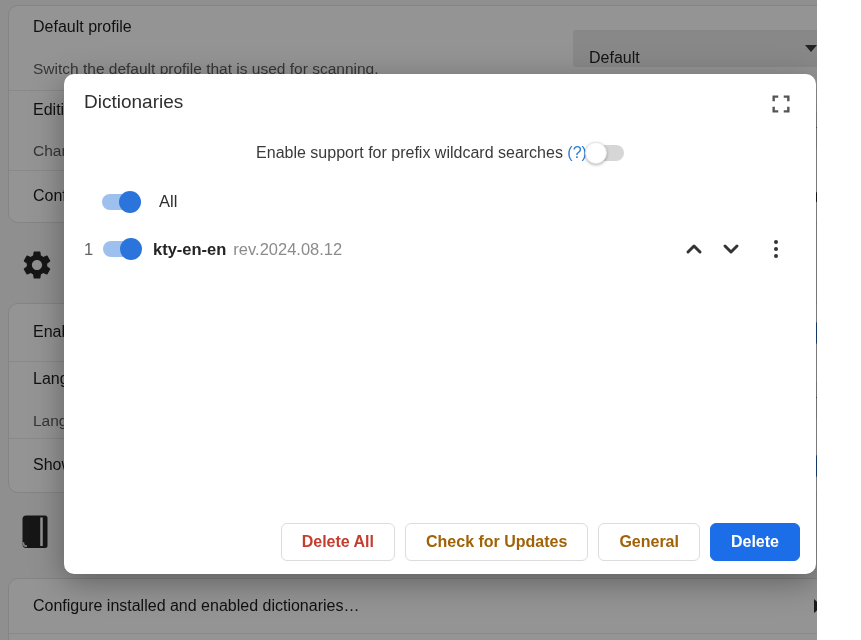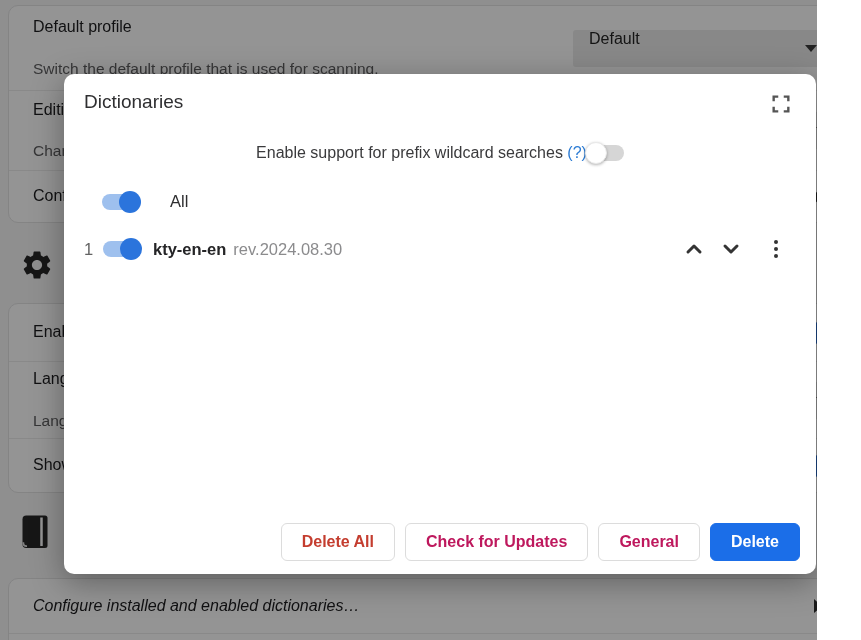--- a/index.html
+++ b/index.html
@@ -16,26 +16,26 @@
   .card1 { top:5px;  height:218px; }
   .card2 { top:303px; height:190px; }
   .card3 { top:578px; height:120px; }
   .row {
     display:flex; align-items:center; justify-content:space-between;
     padding:0 24px; box-sizing:border-box;
   }
   .row + .row { border-top:1px solid #ececec; }
   .r-h85 { height:84px; } .r-h80 { height:80px; } .r-h52 { height:52px; }
   .r-h57 { height:57px; } .r-h77 { height:77px; } .r-h56 { height:54px; }
-  .r-h54 { height:54px;font-style:italic; } .r-h66 { height:66px; }
+  .r-h54 { height:54px; } .r-h66 { height:66px; }
   .rt { font-size:16px; color:#1d1d1f; line-height:1.3; }
   .rd { font-size:15.5px; color:#5e5e60; margin-top:21px; line-height:1.3;text-align:center; }
   .select {
     position:relative; width:255px; height:37px; flex:none; box-sizing:border-box;
-    background:#ebebeb; border-radius:3px; display:flex; align-items:flex-start;
+    background:#ebebeb; border-radius:3px; display:flex; align-items:flex-end;
     padding:0 30px 0 16px; font-size:16px; color:#242424; cursor:pointer;
   }
   .select .caret {
     position:absolute; right:11px; top:15px; width:0; height:0;
     border-left:6px solid transparent; border-right:6px solid transparent;
     border-top:7px solid #3c3c3c;
   }
   .chev-right {
     width:0; height:0; flex:none; margin-right:6px;
     border-left:8px solid #2e2e2e;
@@ -62,38 +62,38 @@
     box-shadow:0 8px 32px rgba(0,0,0,0.35);
   }
   .modal-header { display:flex; justify-content:space-between; align-items:flex-start; padding:17px 22px 0 20px; }
   .modal-title { font-size:19px; color:#2f2f31; }
   .icon-btn { background:none; border:none; padding:2px; cursor:pointer; line-height:0; }
   .wildcard-row {
     display:flex; justify-content:center; align-items:center;
     margin:27px 20px 0 20px; font-size:16px; color:#3a3a3c;
   }
   .help-link { color:#2b7bd4; text-decoration:none; cursor:pointer; }
-  .all-row { display:flex; align-items:center; gap:31px; margin:30px 0 0 38px; font-size:16.5px; color:#2e2e30; }
+  .all-row { display:flex; align-items:center; gap:20px; margin:30px 0 0 38px; font-size:16.5px; color:#2e2e30; }
   .dict-row { display:flex; align-items:center; margin:24px 30px 0 20px; font-size:16.5px; }
   .dict-index { color:#636363; width:13px; flex:none; }
   .dict-row .toggle { margin-left:6px; }
   .dict-name { margin-left:13px; font-weight:700; color:#252527; }
   .dict-rev { margin-left:7px; color:#8b8b8d; }
   .dict-spacer { flex:1; }
   .dict-icons { display:flex; align-items:center; gap:9px; }
   .kebab { display:inline-flex; flex-direction:column; gap:3px; padding:3px 8px; margin-left:12px; }
   .kebab i { width:4px; height:4px; border-radius:50%; background:#333; }
   .modal-footer { position:absolute; right:16px; bottom:13px; display:flex; gap:10px; }
   .btn {
     height:38px; padding:0 20px; border-radius:6px; border:1px solid #dcdcdc;
     background:#fff; font-family:"Liberation Sans", sans-serif;
     font-size:16px; font-weight:700; cursor:pointer;
   }
   .btn-danger { color:#c43d2f;text-align:right; }
-  .btn-link   { color:#be185d; }
+  .btn-link   { color:#a16207; }
   .btn-primary{ background:#1b6ee8; border-color:#1b6ee8; color:#ffffff; }
 </style>
 </head>
 <body>
 
 <div class="stage">
 
   <div class="card card1">
     <div class="row r-h85">
       <div>
@@ -205,21 +205,21 @@
         </div>
       <span>All</span>
     </div>
 
     <div class="dict-row">
       <span class="dict-index">1</span>
       <div class="toggle on">
           <span class="knob"></span>
         </div>
       <span class="dict-name">kty-en-en</span>
-      <span class="dict-rev">rev.2024.08.30</span>
+      <span class="dict-rev">rev.2024.08.12</span>
       <span class="dict-spacer"></span>
       <span class="dict-icons">
         <button class="icon-btn">
           <svg width="24" height="24" viewBox="0 0 24 24" fill="none" stroke="#343434" stroke-width="3" stroke-linecap="round" stroke-linejoin="round">
             <polyline points="6,15 12,9 18,15"></polyline>
           </svg>
         </button>
         <button class="icon-btn">
           <svg width="24" height="24" viewBox="0 0 24 24" fill="none" stroke="#343434" stroke-width="3" stroke-linecap="round" stroke-linejoin="round">
             <polyline points="6,9 12,15 18,9"></polyline>

